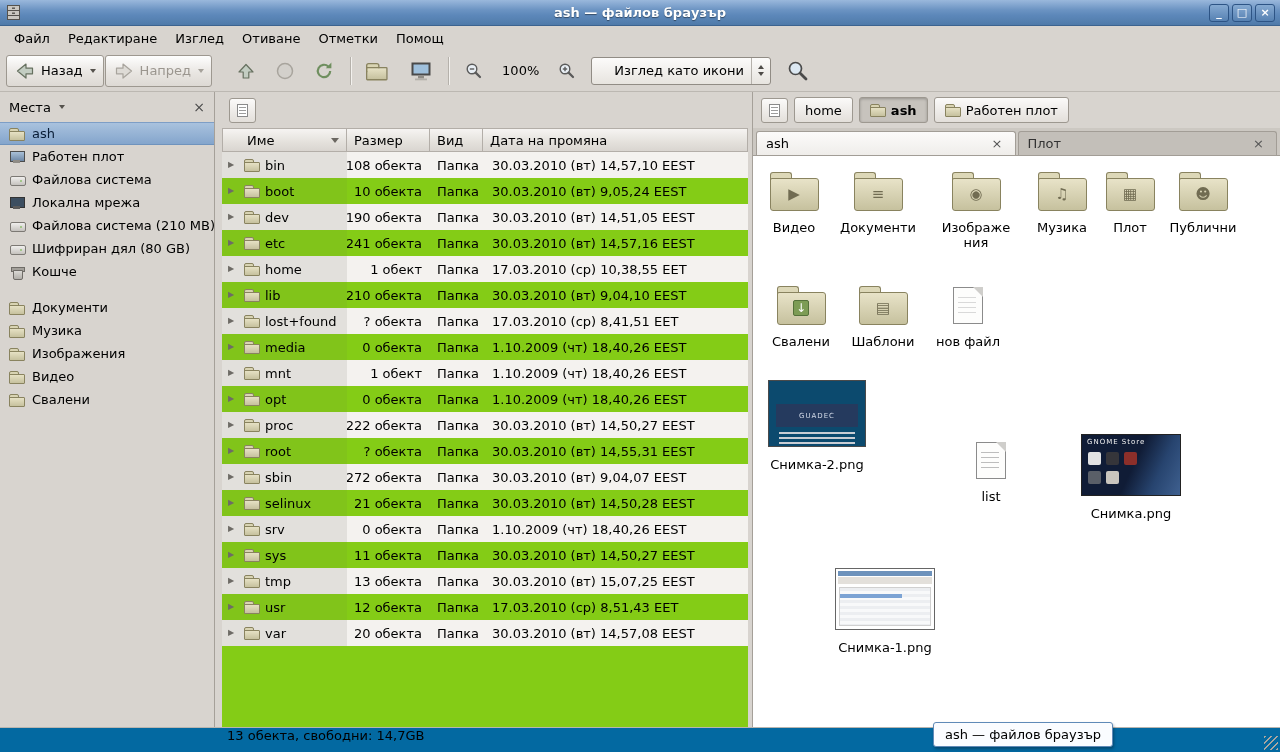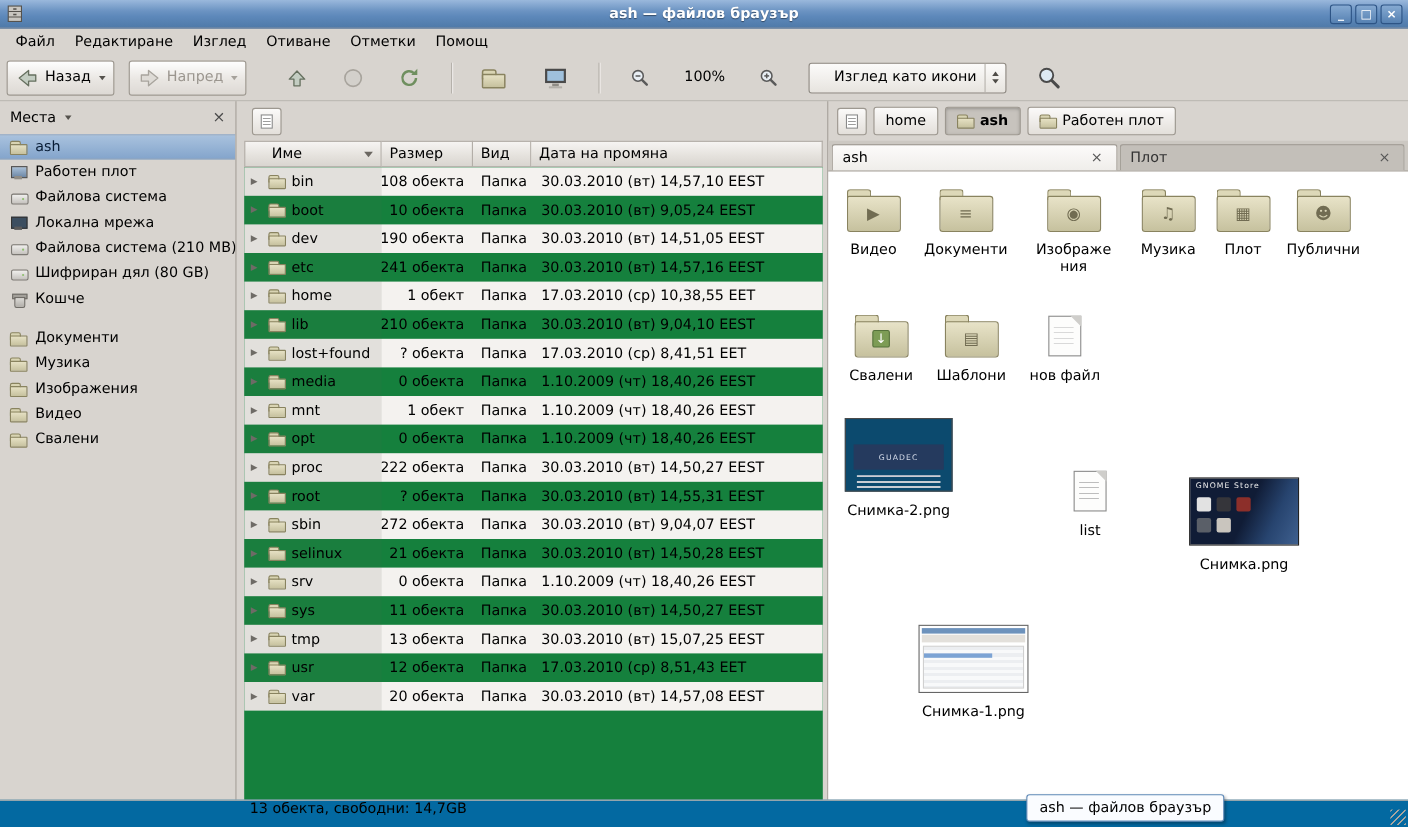--- a/index.html
+++ b/index.html
@@ -15,21 +15,21 @@
     font-size:13px;text-shadow:0 1px 1px rgba(0,0,0,.45);pointer-events:none}
   .winbtns{margin-left:auto;display:flex;gap:3px;z-index:1}
   .wbtn{width:20px;height:18px;border:1px solid #2d5485;border-radius:3px;color:#fff;
     background:linear-gradient(#86aad2,#5681b2);font-size:11px;line-height:15px;text-align:center;font-weight:bold}
 
   
   .menubar{height:24px;display:flex;align-items:center;padding:0 5px}
   .menu-item{padding:3px 9px;border-radius:2px;white-space:nowrap}
 
   
-  .toolbar{height:42px;display:flex;align-items:center;padding:0 6px;gap:13px;border-bottom:1px solid #bcb8b2}
+  .toolbar{height:42px;display:flex;align-items:center;padding:0 6px;gap:1px;border-bottom:1px solid #bcb8b2}
   .tbtn{display:flex;align-items:center;gap:5px;height:32px;padding:0 7px;border-radius:3px;border:1px solid transparent;white-space:nowrap}
   .tbtn.raised{border-color:#9d9890;background:linear-gradient(#fefefe,#e9e6e2 55%,#ddd9d4)}
   .tbtn.disabled{color:#9b968f}
   .tsep{width:1px;height:28px;background:#b5b1ab;box-shadow:1px 0 0 #f3f1ee;margin:0 6px}
   .chev-down{width:0;height:0;border-left:3.5px solid transparent;border-right:3.5px solid transparent;border-top:4px solid #55524d;margin-left:2px}
   .tbtn.disabled .chev-down{border-top-color:#a6a29b}
   .zoom-label{padding:0 9px}
   .combo{display:flex;align-items:center;height:28px;width:180px;border:1px solid #918c85;border-radius:3px;
     background:linear-gradient(#fcfbfa,#e7e4df);padding-left:22px;margin-left:5px}
   .combo-arrows{margin-left:auto;height:100%;width:19px;border-left:1px solid #b5b1ab;
@@ -78,21 +78,21 @@
     background:linear-gradient(#fbfaf9,#e3dfda);display:flex;align-items:center;justify-content:center}
   .note-ic{width:11px;height:13px;background:#fff;border:1px solid #8a8a8a;position:relative}
   .note-ic::after{content:"";position:absolute;left:1px;right:1px;top:2px;height:9px;
     background:repeating-linear-gradient(to bottom,#9d9d9d 0 1px,transparent 1px 3px)}
   .list-head{display:flex;height:24px}
   .hcell{display:flex;align-items:center;padding:0 7px;border:1px solid #b3aea8;border-left:none;
     background:linear-gradient(#f6f4f2,#e4e1dc 60%,#d9d5d0);white-space:nowrap;overflow:hidden}
   .hcell:first-child{border-left:1px solid #b3aea8;padding-left:24px}
   .h-name{width:125px}.h-size{width:83px}.h-type{width:53px}.h-date{flex:1}
   .sortchev{margin-left:auto;width:0;height:0;border-left:4px solid transparent;border-right:4px solid transparent;border-top:5px solid #6b6761}
-  .rows{flex:1;background:#15803d;overflow:hidden}
+  .rows{flex:1;background:#84cc16;overflow:hidden}
   .row{display:flex;height:26px;align-items:stretch}
   .row:nth-child(odd){background:#f4f2ef}
   .cell{display:flex;align-items:center;white-space:nowrap;overflow:hidden}
   .c-name{width:125px;gap:5px;padding-left:6px;background:rgba(101,95,86,.07)}
   .row:nth-child(odd) .c-name{background:rgba(101,95,86,.12)}
   .c-size{width:83px;justify-content:flex-end;padding-right:8px}
   .c-type{width:53px;padding-left:7px}
   .c-date{flex:1;padding-left:9px}
   .expander{width:11px;color:#6e6b66;font-size:8px;line-height:1;flex:0 0 11px}
   .expander::before{content:"▶"}
@@ -666,21 +666,21 @@
       <div class="ivitem" style="left:12px;top:224px;width:104px">
         <span class="thumb web">
           <span class="t-bar"></span>
           <span class="t-band" style="display:flex">
               <span class="t-text">GUADEC</span>
             </span>
           <span class="t-lines" style="display:block"></span>
         </span>
         <span class="ivlabel">Снимка-2.png</span>
       </div>
-      <div class="ivitem" style="left:202px;top:272px;width:72px">
+      <div class="ivitem" style="left:202px;top:286px;width:72px">
         <span class="fic"></span>
         <span class="ivlabel">list</span>
       </div>
       <div class="ivitem" style="left:324px;top:278px;width:108px">
         <span class="thumb store">
           <span class="t-text">GNOME Store</span>
           <span class="shirts">
               <span class="shirt s1"></span>
               <span class="shirt s2"></span>
               <span class="shirt s3"></span>

